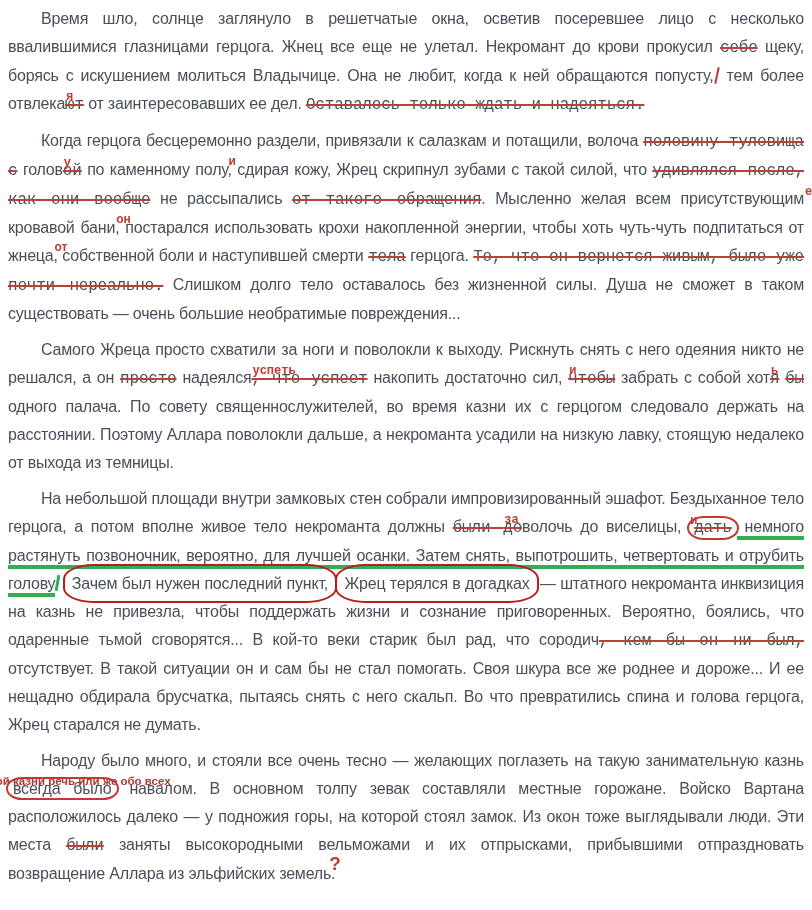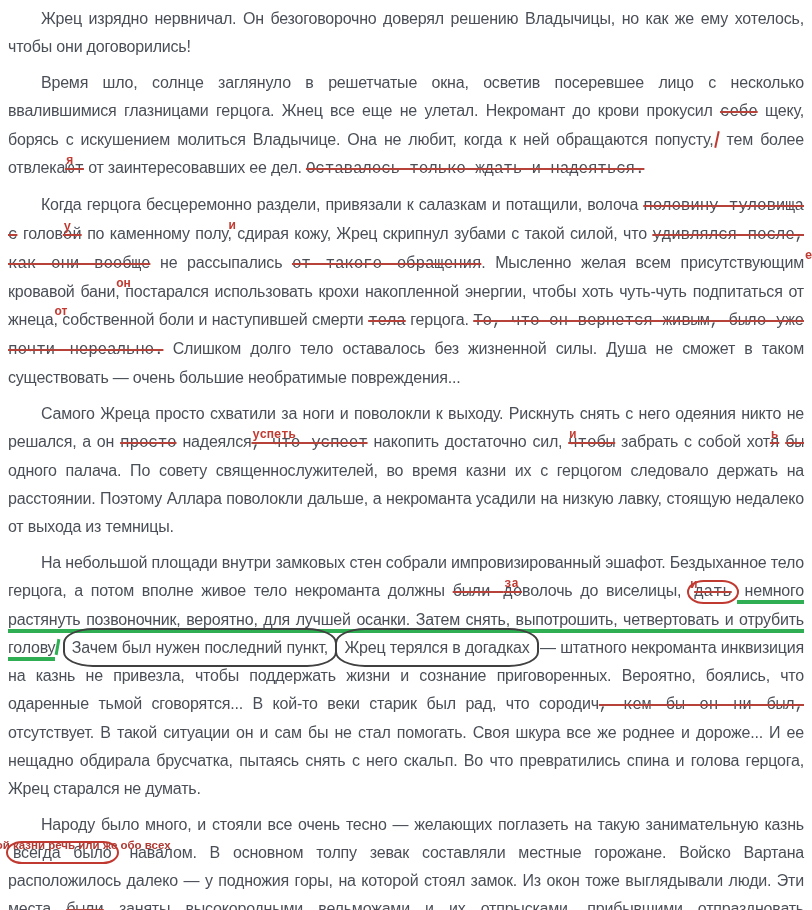--- a/index.html
+++ b/index.html
@@ -51,39 +51,38 @@
   }
   
   .rcircle{
     border:2px solid #c03a31;
     border-radius:18px / 13px;
     padding:1px 5px;
     margin:0 -2px;
   }
   
   .ycircle{
-    border:2px solid #404040;
+    border:2px solid #b91c1c;
     border-radius:30px / 15px;
     padding:9px 7px;
     margin:4px -3px;
   }
   
   .note{
     position:absolute;bottom:0.92em;left:-335px;
     color:#b03a33;font-style:normal;font-weight:bold;
     font-size:11.5px;line-height:1;white-space:nowrap;
     letter-spacing:0;text-indent:0;
   }
 </style>
 </head>
 <body>
 
 <div class="page">
   <div id="doc">
-      <p><span class="seg">Жрец изрядно нервничал. Он безоговорочно доверял решению Владычицы, но как же ему хотелось, чтобы они договорились!</span></p>
       <p><span class="seg">Время шло, солнце заглянуло в решетчатые окна, осветив посеревшее лицо с несколько ввалившимися глазницами герцога. Жнец все еще не улетал. Некромант до крови прокусил </span><span class="seg del">себе</span><span class="seg"> щеку, борясь с искушением молиться Владычице. Она не любит, когда к ней обращаются попусту,</span><span class="seg bar"></span><span class="seg"> тем более отвлека</span><span class="seg del">ют<i class="sup">я</i></span><span class="seg"> от заинтересовавших ее дел. </span><span class="seg del">Оставалось только ждать и надеяться.</span></p>
       <p><span class="seg">Когда герцога бесцеремонно раздели, привязали к салазкам и потащили, волоча </span><span class="seg del">половину туловища с</span><span class="seg"> голов</span><span class="seg del">ой<i class="sup">у</i></span><span class="seg"> по каменному полу</span><span class="seg">,<i class="sup">и</i></span><span class="seg"> сдирая кожу, Жрец скрипнул зубами с такой силой, что </span><span class="seg del">удивлялся после,</span><span class="seg del"> как они вообще<i class="sup">едва</i></span><span class="seg"> не рассыпались </span><span class="seg del">от такого обращения</span><span class="seg">. Мысленно желая всем присутствующим кровавой бани</span><span class="seg">,<i class="sup">он</i></span><span class="seg"> постарался использовать крохи накопленной энергии, чтобы хоть чуть-чуть подпитаться от жнеца</span><span class="seg">,<i class="sup">от</i></span><span class="seg"> собственной боли и наступившей смерти </span><span class="seg del">тела</span><span class="seg"> герцога. </span><span class="seg del">То, что он вернется живым, было уже почти нереально.</span><span class="seg"> Слишком долго тело оставалось без жизненной силы. Душа не сможет в таком существовать — очень большие необратимые повреждения...</span></p>
       <p><span class="seg">Самого Жреца просто схватили за ноги и поволокли к выходу. Рискнуть снять с него одеяния никто не решался, а он </span><span class="seg del">просто</span><span class="seg"> надеялся</span><span class="seg del">, что успеет<i class="sup">успеть</i></span><span class="seg"> накопить достаточно сил, </span><span class="seg del">чтобы<i class="sup">и</i></span><span class="seg"> забрать с собой хот</span><span class="seg del">я<i class="sup">ь</i></span><span class="seg"> </span><span class="seg del">бы</span><span class="seg"> одного палача. По совету священнослужителей, во время казни их с герцогом следовало держать на расстоянии. Поэтому Аллара поволокли дальше, а некроманта усадили на низкую лавку, стоящую недалеко от выхода из темницы.</span></p>
       <p><span class="seg">На небольшой площади внутри замковых стен собрали импровизированный эшафот. Бездыханное тело герцога, а потом вполне живое тело некроманта должны </span><span class="seg del">были </span><span class="seg del">до<i class="sup">за</i></span><span class="seg">волочь до виселицы, </span><span class="seg del rcircle">дать<i class="sup">и</i></span><span class="seg green"> немного растянуть позвоночник, вероятно, для лучшей осанки. Затем снять, выпотрошить, четвертовать и отрубить голову</span><span class="seg gbar"></span><span class="seg"> </span><span class="seg ycircle">Зачем был нужен последний пункт,</span><span class="seg"> </span><span class="seg ycircle">Жрец терялся в догадках</span><span class="seg"> — штатного некроманта инквизиция на казнь не привезла, чтобы поддержать жизни и сознание приговоренных. Вероятно, боялись, что одаренные тьмой сговорятся... В кой-то веки старик был рад, что сородич</span><span class="seg del">, кем бы он ни был,</span><span class="seg"> отсутствует. В такой ситуации он и сам бы не стал помогать. Своя шкура все же роднее и дороже... И ее нещадно обдирала брусчатка, пытаясь снять с него скальп. Во что превратились спина и голова герцога, Жрец старался не думать.</span></p>
       <p><span class="seg">Народу было много, и стояли все очень тесно — желающих поглазеть на такую занимательную казнь </span><span class="seg rcircle">всегда было<i class="note">вот тут вообще двояко и не понятно, именно о конкретной казни речь или же обо всех</i></span><span class="seg"> навалом. В основном толпу зевак составляли местные горожане. Войско Вартана расположилось далеко — у подножия горы, на которой стоял замок. Из окон тоже выглядывали люди. Эти места </span><span class="seg del">были</span><span class="seg"> заняты высокородными вельможами и их отпрысками, прибывшими отпраздновать возвращение Аллара из эльфийских земель. </span><span class="seg supbig"><i class="sup">?</i></span></p>
     </div>
 
 </div>
 
 </body></html>

